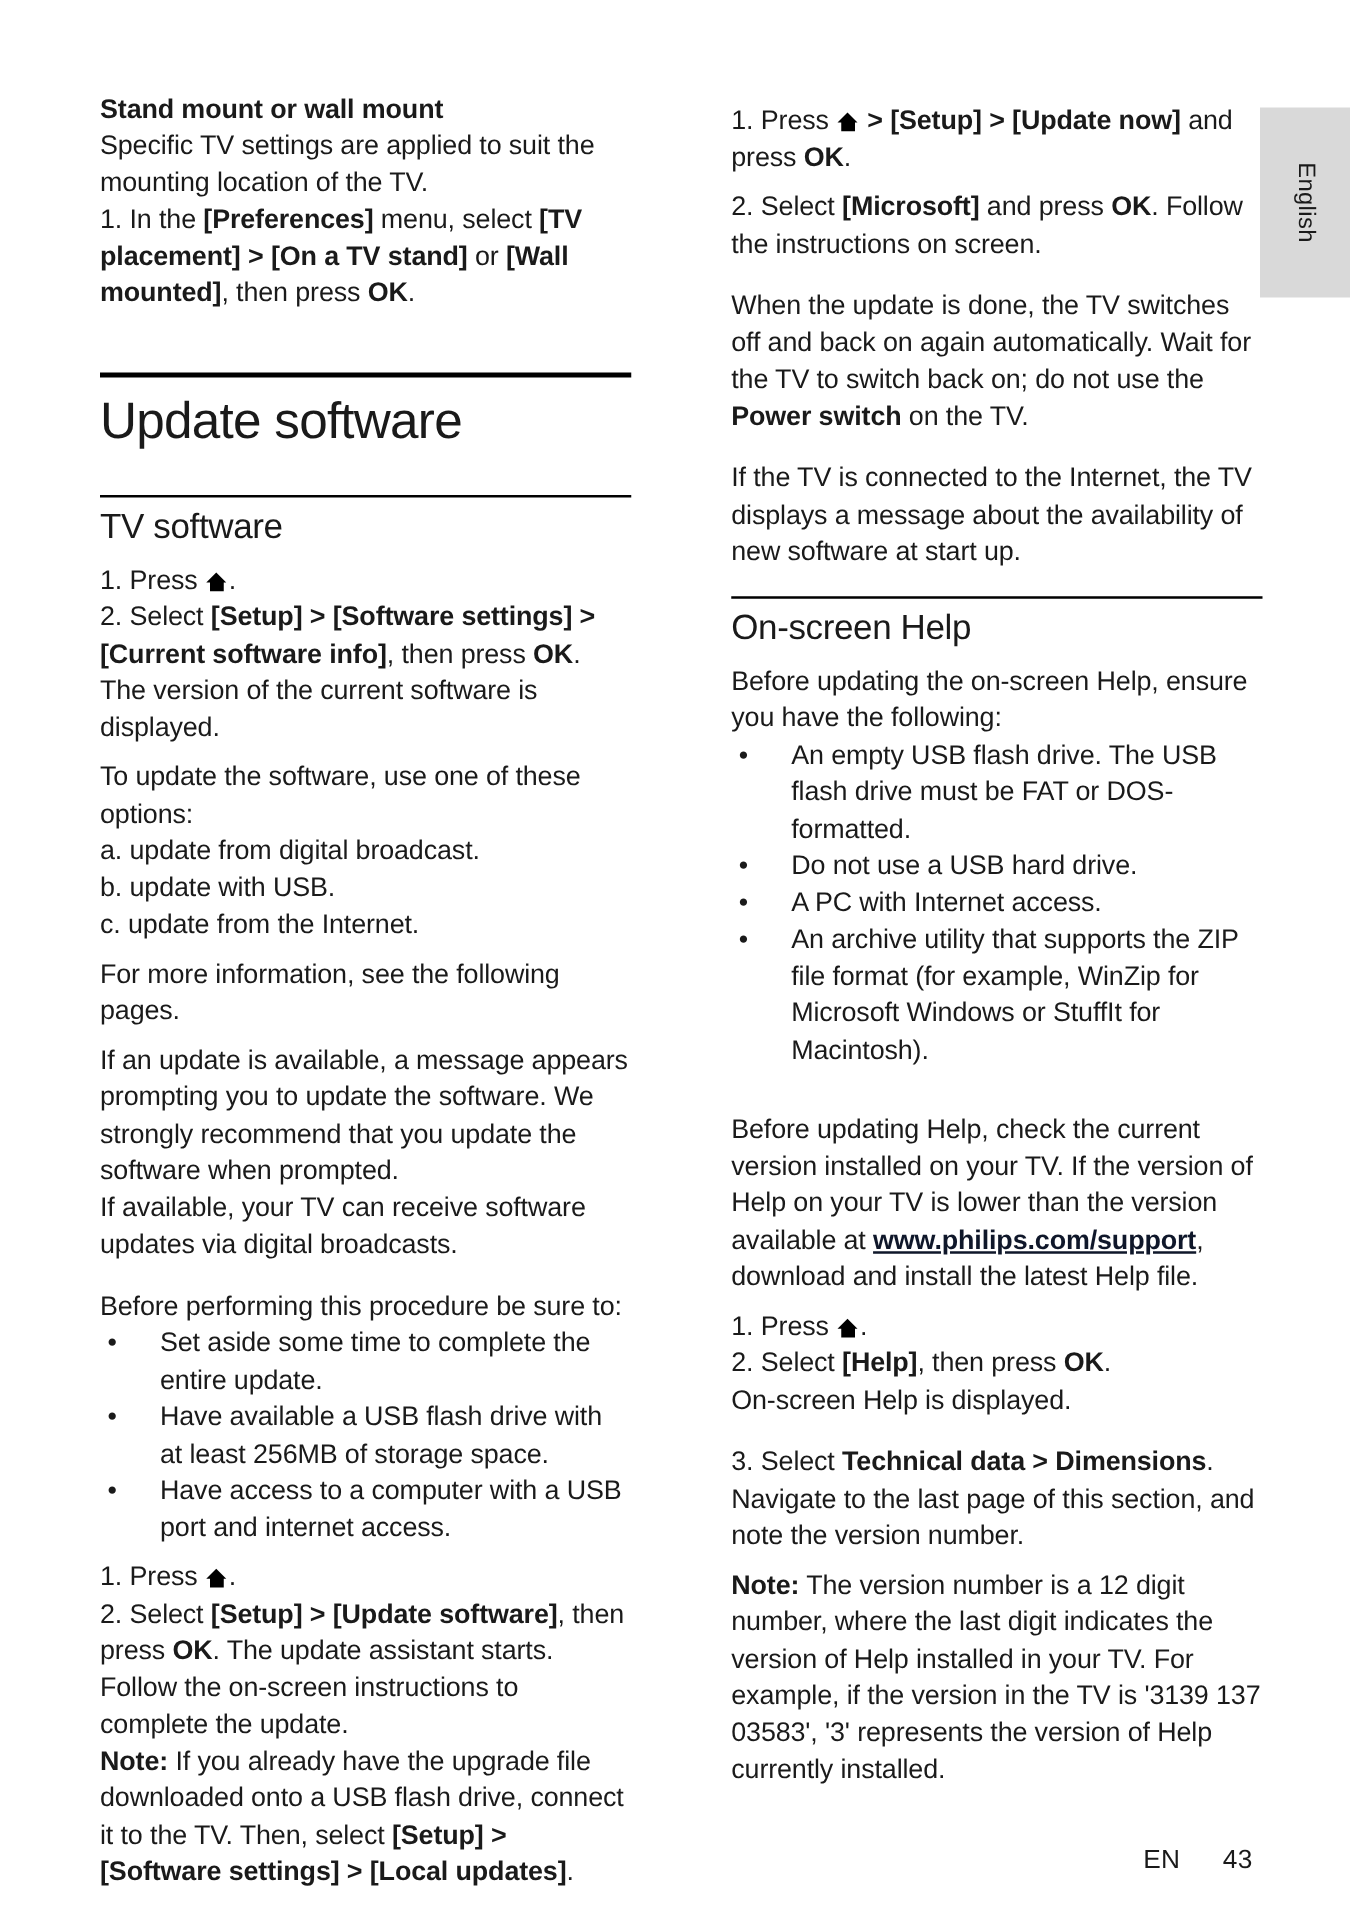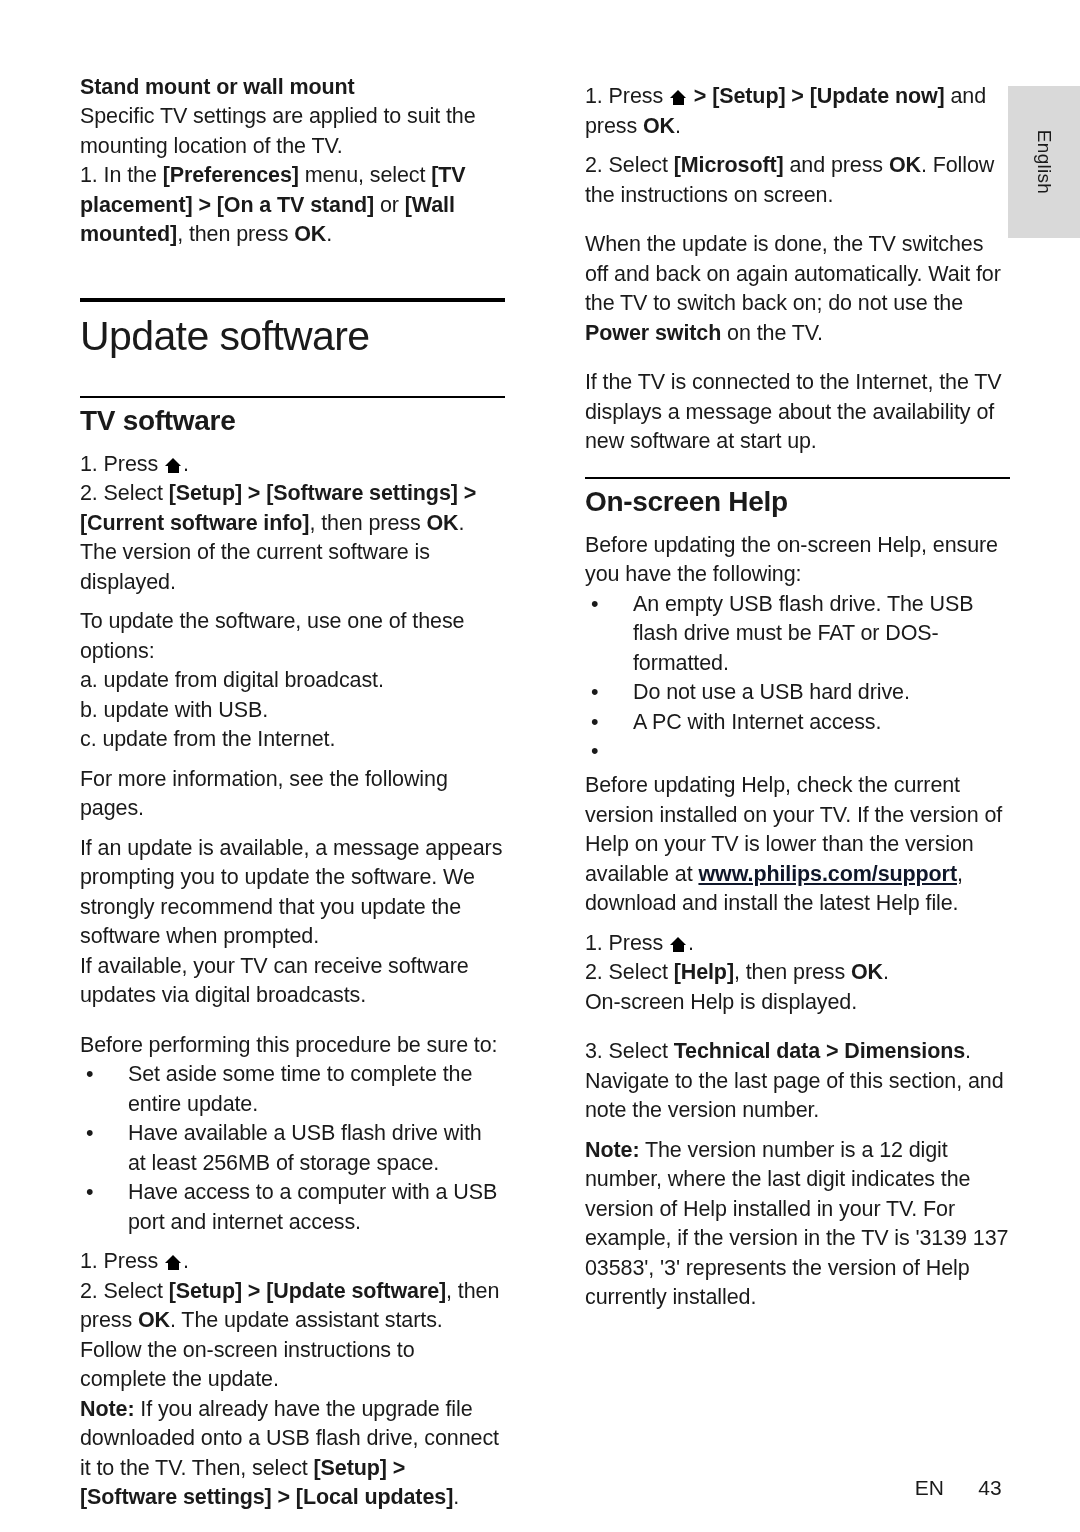--- a/index.html
+++ b/index.html
@@ -84,21 +84,21 @@
     font-size: 41px;
     line-height: 52px;
     font-weight: normal;
     letter-spacing: -0.6px;
   }
   h2.section {
     margin: 0;
     padding-top: 4px;
     font-size: 28px;
     line-height: 38px;
-    font-weight: bold;
+    font-weight: normal;
     letter-spacing: -0.3px;
   }
 
   
   ul.bullets {
     margin: 0;
     padding: 0;
     list-style: none;
   }
   ul.bullets li {
@@ -255,21 +255,21 @@
     <h2 class="section">On-screen Help</h2>
 
     <div class="gap-sm"></div>
 
     <p class="blk">Before updating the on-screen Help, ensure you have the following:</p>
 
     <ul class="bullets">
       <li><span class="dot">•</span><span>An empty USB flash drive. The USB flash drive must be FAT or DOS-formatted.</span></li>
       <li><span class="dot">•</span><span>Do not use a USB hard drive.</span></li>
       <li><span class="dot">•</span><span>A PC with Internet access.</span></li>
-      <li><span class="dot">•</span></li>
+      <li><span class="dot">•</span><span>An archive utility that supports the ZIP file format (for example, WinZip for Microsoft Windows or StuffIt for Macintosh).</span></li>
     </ul>
 
     <div class="gap-lg"></div>
 
     <p class="blk"><span>Before updating Help, check the current version installed on your TV. If the version of Help on your TV is lower than the version available at </span><a class="link" href="#">www.philips.com/support</a><span>, download and install the latest Help file.</span></p>
 
     <div class="gap-sm"></div>
 
     <p class="blk"><span>1. Press </span><span class="home-ico"></span><span>.</span></p>
 

